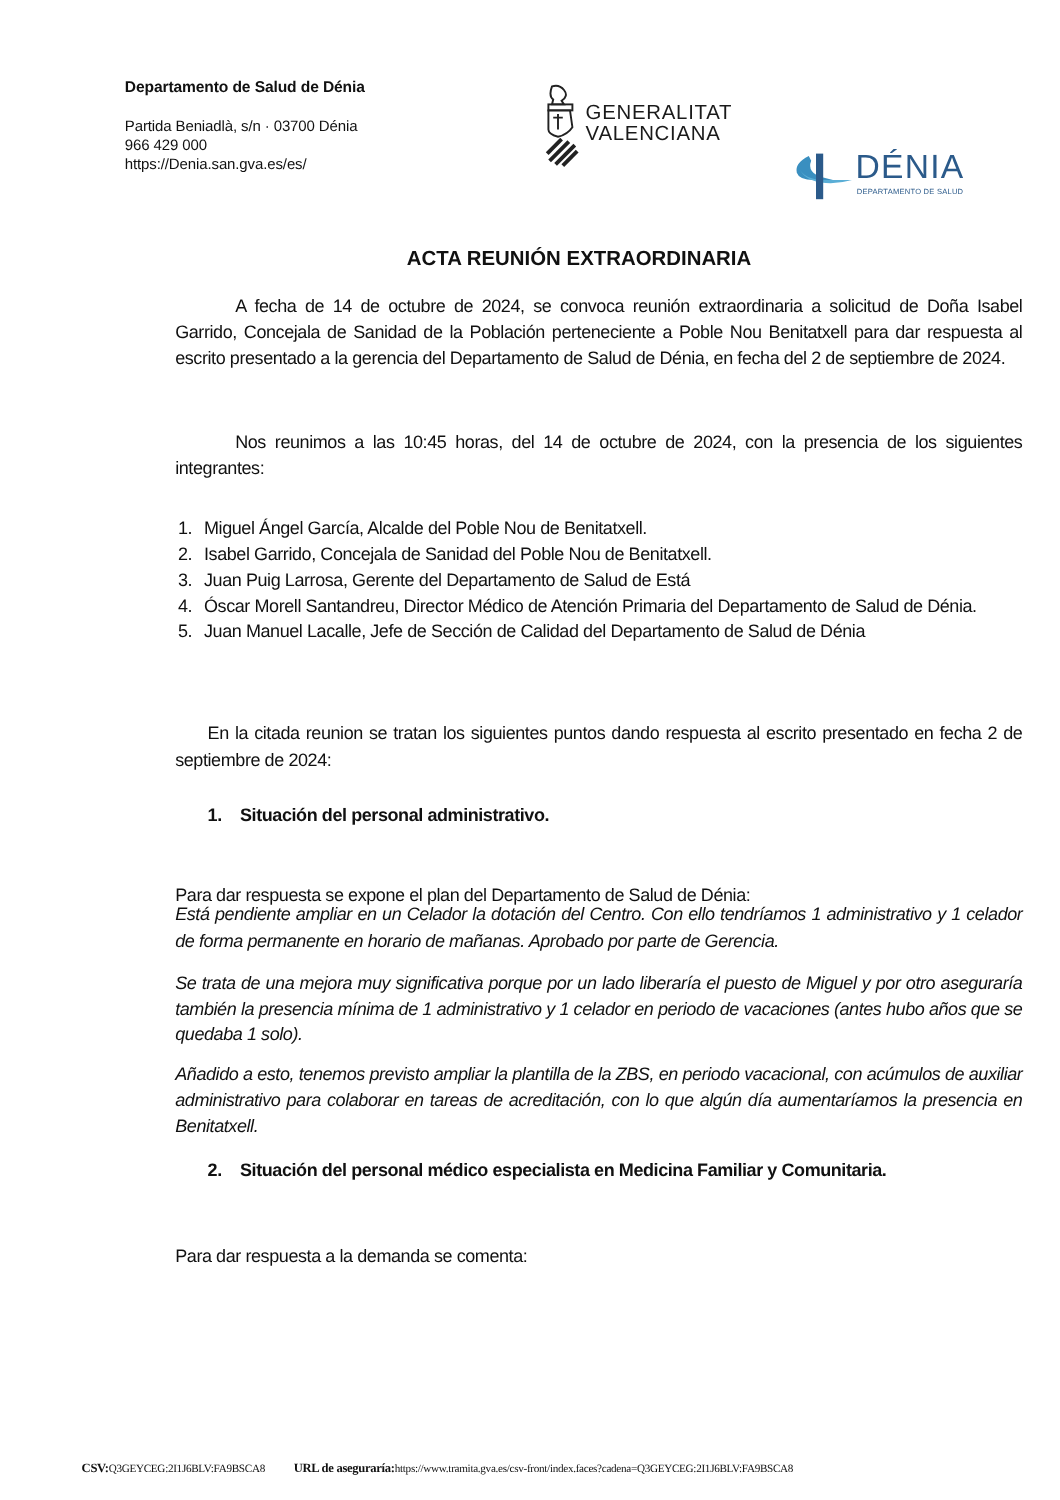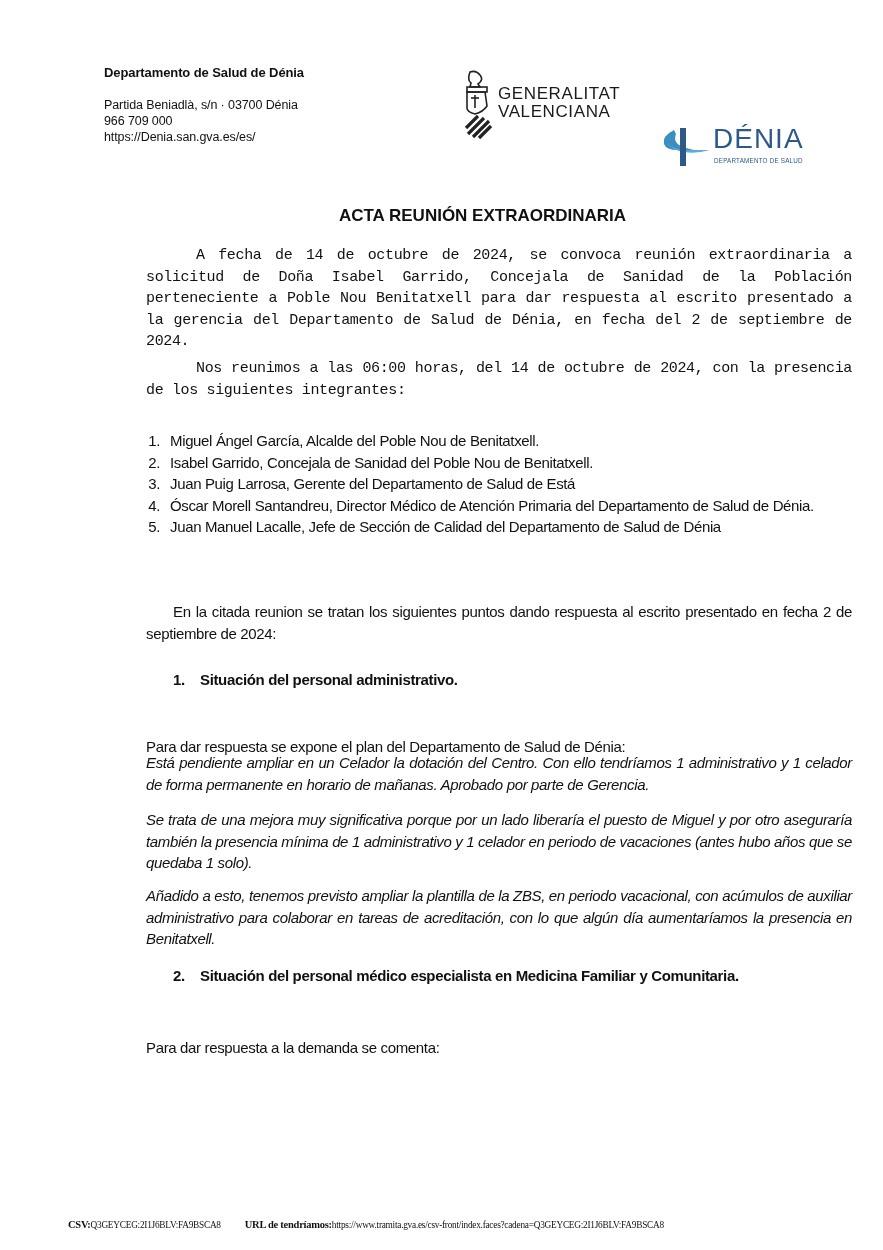--- a/index.html
+++ b/index.html
@@ -8,55 +8,55 @@
     color: #111111;
     font-family: "Liberation Sans", sans-serif;
   }
   .abs { position: absolute; padding-left: 41px; }
 
   
   .dept-name { left: 63px; top: 65px; font-size: 13px; font-weight: bold; letter-spacing: -0.1px; }
   .addr { left: 63px; font-size: 12.5px; line-height: 16px; letter-spacing: -0.1px; }
 
   
-  .gva { left: 462px; top: 70px; width: 170px; height: 70px; }
+  .gva { left: 452px; top: 70px; width: 170px; height: 70px; }
   .gva-text { position: absolute; left: 36px; top: 15px; font-size: 17px; line-height: 18px; letter-spacing: 0.6px; color: #1a1a1a; font-weight: 500; }
   .denia { left: 660px; top: 80px; width: 160px; height: 50px; margin-top: 44px; }
   .denia-text { position: absolute; left: 53px; top: 0px; font-size: 28px; line-height: 30px; color: #2b5a8a; letter-spacing: 1px; font-weight: normal; }
   .denia-sub { position: absolute; left: 54px; top: 33px; font-size: 6.3px; color: #2b5a8a; letter-spacing: 0.2px; }
 
   
   .txt {
     font-family: "Liberation Sans Narrow", "Liberation Sans", sans-serif;
     font-size: 15.4px; line-height: 21.5px;
     transform-origin: 0 0;
   }
   .title { left: 0; width: 883px; top: 205px; text-align: center; font-weight: bold; font-size: 17px; }
   .para { left: 105px; width: 706px; text-align: justify; font-size: 15px; line-height: 21.5px; letter-spacing: -0.35px; }
-  .indent { text-indent: 50px; font-family: Liberation Mono, monospace; }
+  .indent { text-indent: 50px; }
   .indent2 { text-indent: 27px; }
   .it { font-style: italic; }
 
   ol.list { position: absolute; left: 132px; width: 685px; top: 426px; margin: 4px; padding: 0 0 0 28px; font-size: 15px; line-height: 21.5px; letter-spacing: -0.35px; }
   ol.list li { padding-left: 6px; }
 
   .sec { left: 132px; font-weight: bold; font-size: 15px; letter-spacing: -0.35px; }
   .sec .num { display: inline-block; width: 27px; }
 
   
   .footer { left: 27px; top: 1219px; font-family: "Liberation Serif", serif; font-size: 9.3px; color: #111; white-space: nowrap; letter-spacing: -0.25px; }
   .footer b { font-size: 10.5px; }
   .footer .gap { display: inline-block; width: 24px; }
 </style>
 </head>
 <body>
 
 <div class="abs dept-name">Departamento de Salud de Dénia</div>
 <div class="abs addr" style="top:97px">Partida Beniadlà, s/n · 03700 Dénia</div>
-<div class="abs addr" style="top:113px">966 709 000</div>
+<div class="abs addr" style="top:113px">966 429 000</div>
 <div class="abs addr" style="top:129px">https://Denia.san.gva.es/es/</div>
 
 <div class="abs gva">
   <svg width="34" height="70" viewBox="0 0 34 70" style="position:absolute;left:0;top:0">
     <path d="M8 2 q6 -2 10 3 q4 5 -2 9 l2 3 h-10 l1 -4 q-4 -3 -1 -11z" fill="none" stroke="#222" stroke-width="1.6"></path>
     <rect x="5" y="17" width="20" height="5" fill="none" stroke="#222" stroke-width="1.6"></rect>
     <path d="M5 22 v16 q0 4 8 6 q8 -2 12 -8 l-2 -14z" fill="none" stroke="#222" stroke-width="1.6"></path>
     <line x1="13" y1="25" x2="13" y2="38" stroke="#222" stroke-width="1.6"></line>
     <line x1="9" y1="28" x2="17" y2="28" stroke="#222" stroke-width="1.6"></line>
     <g stroke="#222" stroke-width="3.2">
@@ -79,21 +79,21 @@
     <rect x="20" y="2" width="6" height="38" fill="#2b5a8a"></rect>
   </svg>
   <div class="denia-text">DÉNIA</div>
   <div class="denia-sub">DEPARTAMENTO DE SALUD</div>
 </div>
 
 <div class="abs txt title">ACTA REUNIÓN EXTRAORDINARIA</div>
 
 <div class="abs txt para indent" style="top:245px">A fecha de 14 de octubre de 2024, se convoca reunión extraordinaria a solicitud de Doña Isabel Garrido, Concejala de Sanidad de la Población perteneciente a Poble Nou Benitatxell para dar respuesta al escrito presentado a la gerencia del Departamento de Salud de Dénia, en fecha del 2 de septiembre de 2024.</div>
 
-<div class="abs txt para indent" style="top:358px">Nos reunimos a las 06:00 horas, del 14 de octubre de 2024, con la presencia de los siguientes integrantes:</div>
+<div class="abs txt para indent" style="top:358px">Nos reunimos a las 10:45 horas, del 14 de octubre de 2024, con la presencia de los siguientes integrantes:</div>
 
 <ol class="list txt">
   <li>Miguel Ángel García, Alcalde del Poble Nou de Benitatxell.</li>
   <li>Isabel Garrido, Concejala de Sanidad del Poble Nou de Benitatxell.</li>
   <li>Juan Puig Larrosa, Gerente del Departamento de Salud de Está</li>
   <li>Óscar Morell Santandreu, Director Médico de Atención Primaria del Departamento de Salud de Dénia.</li>
   <li>Juan Manuel Lacalle, Jefe de Sección de Calidad del Departamento de Salud de Dénia</li>
 </ol>
 
 <div class="abs txt para indent2" style="top:601px">En la citada reunion se tratan los siguientes puntos dando respuesta al escrito presentado en fecha 2 de septiembre de 2024:</div>
@@ -105,14 +105,14 @@
 <div class="abs txt para it" style="top:752px">Está pendiente ampliar en un Celador la dotación del Centro.  Con ello tendríamos 1 administrativo y 1 celador de forma permanente en horario de mañanas.  Aprobado por parte de Gerencia.</div>
 <div class="abs txt para it" style="top:809px">Se trata de una mejora muy significativa porque por un lado liberaría el puesto de Miguel y por otro aseguraría también la presencia mínima de 1 administrativo y 1 celador en periodo de vacaciones (antes hubo años que se quedaba 1 solo).</div>
 <div class="abs txt para it" style="top:885px">Añadido a esto, tenemos previsto ampliar la plantilla de la ZBS, en periodo vacacional, con acúmulos de auxiliar administrativo para colaborar en tareas de acreditación, con lo que algún día aumentaríamos la presencia en Benitatxell.</div>
 
 <div class="abs txt sec" style="top:965px">
   <span class="num">2.</span><span>Situación del personal médico especialista en Medicina Familiar y Comunitaria.</span>
 </div>
 <div class="abs txt para" style="top:1037px">Para dar respuesta a la demanda se comenta:</div>
 
 <div class="abs footer">
-  <b>CSV:</b><span>Q3GEYCEG:2I1J6BLV:FA9BSCA8</span><span class="gap"></span><b>URL de tendríamos:</b><span>https://www.tramita.gva.es/csv-front/index.faces?cadena=Q3GEYCEG:2I1J6BLV:FA9BSCA8</span>
+  <b>CSV:</b><span>Q3GEYCEG:2I1J6BLV:FA9BSCA8</span><span class="gap"></span><b>URL de aseguraría:</b><span>https://www.tramita.gva.es/csv-front/index.faces?cadena=Q3GEYCEG:2I1J6BLV:FA9BSCA8</span>
 </div>
 
 </body></html>

